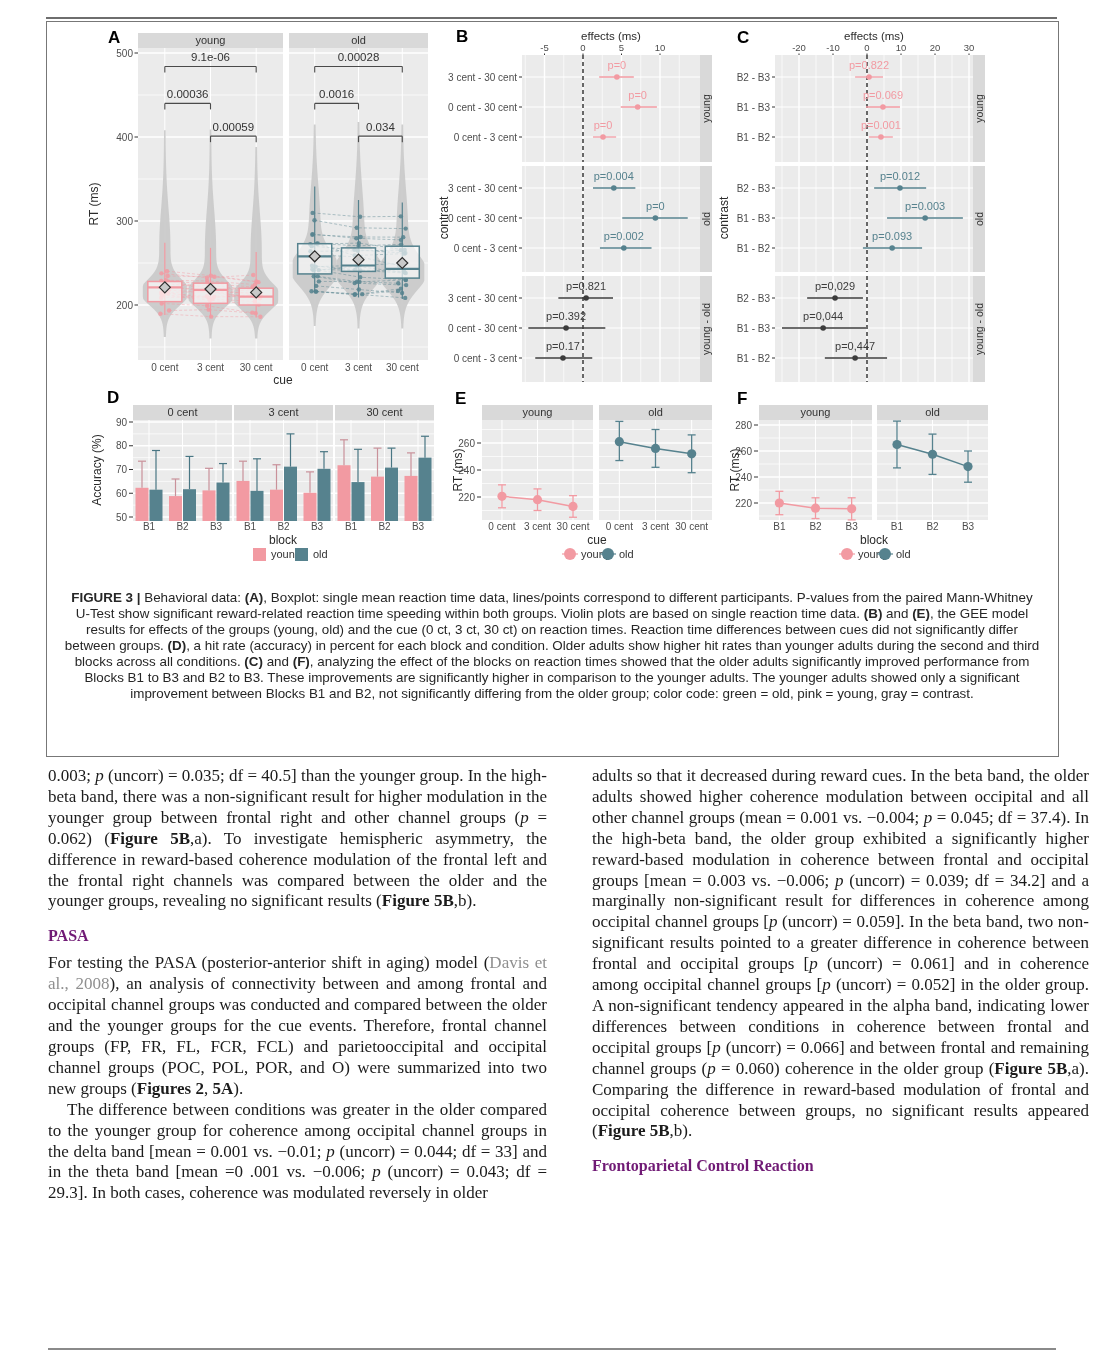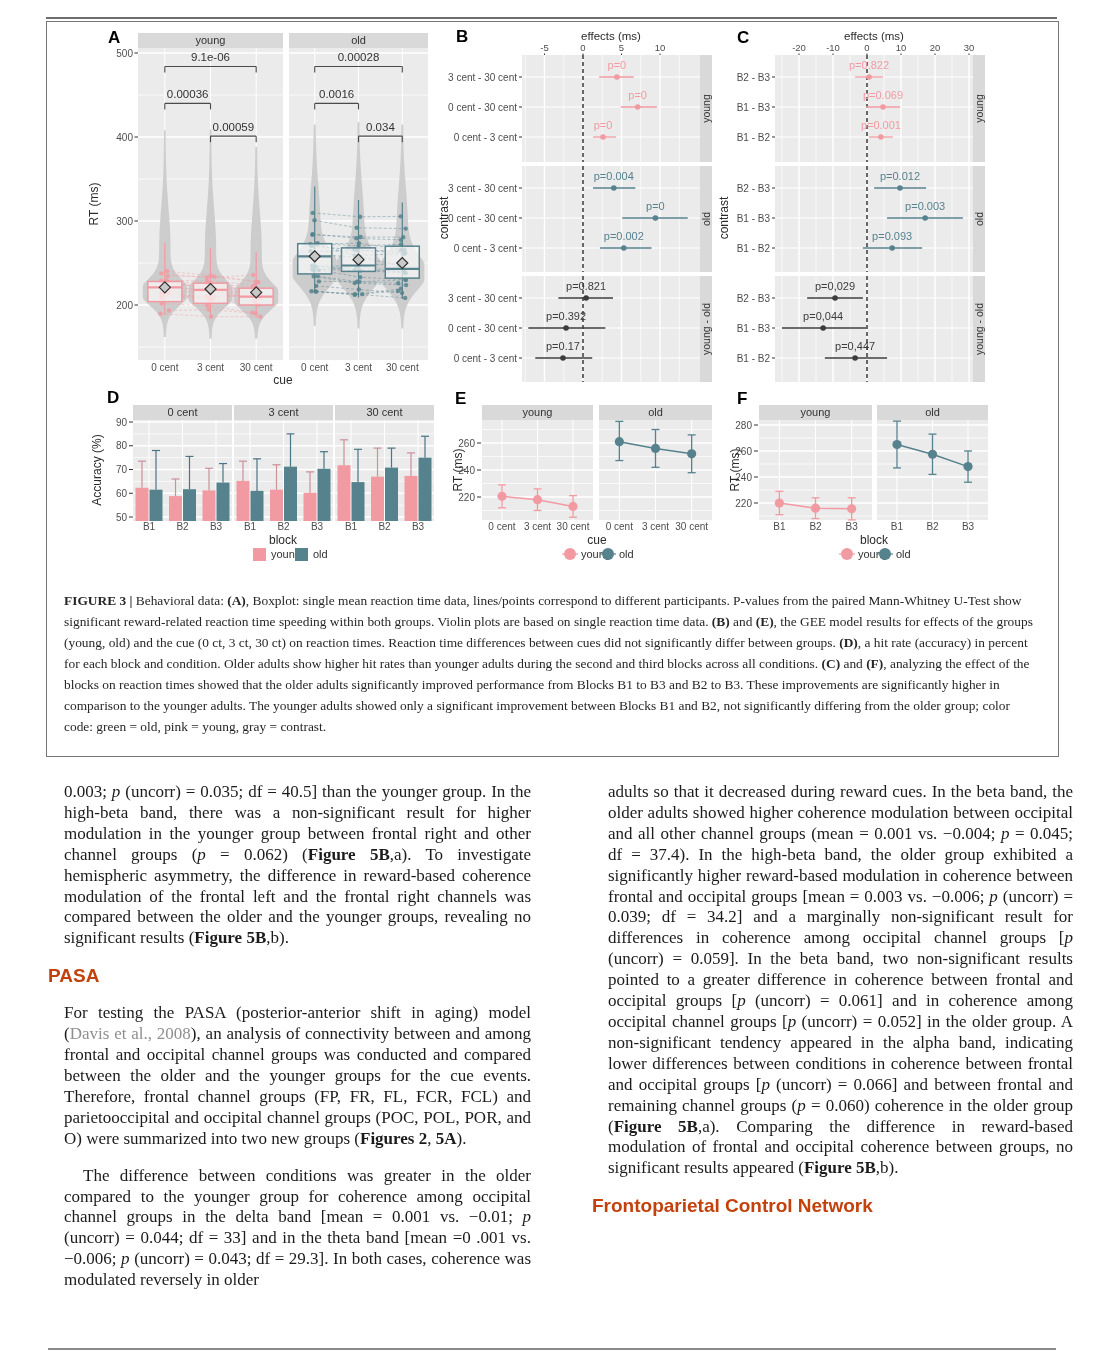--- a/index.html
+++ b/index.html
@@ -2,26 +2,26 @@
 <html><head>
 <meta charset="utf-8">
 <style>
   html,body{margin:0;padding:0;background:#fff;}
   body{width:1100px;height:1352px;position:relative;font-family:"Liberation Serif",serif;overflow:hidden;}
   .rule{position:absolute;background:#8a8a8a;}
   #top-rule{left:46px;top:17px;width:1011px;height:2px;background:#6e6e6e;}
   #bottom-rule{left:48px;top:1348px;width:1008px;height:2px;}
   #figure-box{position:absolute;left:46px;top:21px;width:1011px;height:734px;border:1px solid #777;background:#fff;}
   #fig-svg{position:absolute;left:0;top:0;}
-  .fig-caption{position:absolute;left:64px;top:590px;width:976px;font-family:Liberation Serif, serif;font-size:13.4px;line-height:21px;color:#262626;text-align:left;}
+  .fig-caption{position:absolute;left:64px;top:590px;width:976px;font-family:Liberation Sans, sans-serif;font-size:13.4px;line-height:16px;color:#262626;text-align:center;}
   .fig-caption .b{font-weight:bold;}
   .col{position:absolute;top:766px;font-size:17px;line-height:20.9px;color:#1b1b1b;}
-  .body-p{margin:16px;text-align:justify;}
+  .body-p{margin:0;text-align:justify;}
   .body-p.ind{text-indent:19px;}
-  .sec-h{font-family:Liberation Sans, sans-serif;font-size:19px;font-weight:bold;color:#c2410c;margin:13px 0 6px 0;line-height:22px;}
+  .sec-h{font-family:Liberation Serif, serif;font-size:16px;font-weight:bold;color:#701a75;margin:13px 0 6px 0;line-height:22px;}
   .i{font-style:italic;}
   .b{font-weight:bold;}
   .cite{color:#8f8f8f;}
   svg text{font-family:"Liberation Sans","DejaVu Sans",sans-serif;}
 </style>
 </head>
 <body>
 
 <div id="top-rule" class="rule"></div>
 <div id="figure-box"></div>
@@ -805,16 +805,16 @@
 <div class="fig-caption"><span class="b">FIGURE 3 | </span><span>Behavioral data: </span><span class="b">(A)</span><span>, Boxplot: single mean reaction time data, lines/points correspond to different participants. P-values from the paired Mann-Whitney U-Test show significant reward-related reaction time speeding within both groups. Violin plots are based on single reaction time data. </span><span class="b">(B)</span><span> and </span><span class="b">(E)</span><span>, the GEE model results for effects of the groups (young, old) and the cue (0 ct, 3 ct, 30 ct) on reaction times. Reaction time differences between cues did not significantly differ between groups. </span><span class="b">(D)</span><span>, a hit rate (accuracy) in percent for each block and condition. Older adults show higher hit rates than younger adults during the second and third blocks across all conditions. </span><span class="b">(C)</span><span> and </span><span class="b">(F)</span><span>, analyzing the effect of the blocks on reaction times showed that the older adults significantly improved performance from Blocks B1 to B3 and B2 to B3. These improvements are significantly higher in comparison to the younger adults. The younger adults showed only a significant improvement between Blocks B1 and B2, not significantly differing from the older group; color code: green = old, pink = young, gray = contrast.</span></div>
 
 <div class="col" id="col-left" style="left:48px;width:499px;">
     <p class="body-p"><span>0.003; </span><span class="i">p</span><span> (uncorr) = 0.035; df = 40.5] than the younger group. In the high-beta band, there was a non-significant result for higher modulation in the younger group between frontal right and other channel groups (</span><span class="i">p</span><span> = 0.062) (</span><span class="b">Figure 5B</span><span>,a). To investigate hemispheric asymmetry, the difference in reward-based coherence modulation of the frontal left and the frontal right channels was compared between the older and the younger groups, revealing no significant results (</span><span class="b">Figure 5B</span><span>,b).</span></p>
     <div class="sec-h">PASA</div>
     <p class="body-p"><span>For testing the PASA (posterior-anterior shift in aging) model (</span><span class="cite">Davis et al., 2008</span><span>), an analysis of connectivity between and among frontal and occipital channel groups was conducted and compared between the older and the younger groups for the cue events. Therefore, frontal channel groups (FP, FR, FL, FCR, FCL) and parietooccipital and occipital channel groups (POC, POL, POR, and O) were summarized into two new groups (</span><span class="b">Figures 2</span><span>, </span><span class="b">5A</span><span>).</span></p>
     <p class="body-p ind"><span>The difference between conditions was greater in the older compared to the younger group for coherence among occipital channel groups in the delta band [mean = 0.001 vs. −0.01; </span><span class="i">p</span><span> (uncorr) = 0.044; df = 33] and in the theta band [mean =0 .001 vs. −0.006; </span><span class="i">p</span><span> (uncorr) = 0.043; df = 29.3]. In both cases, coherence was modulated reversely in older</span></p>
   </div>
 <div class="col" id="col-right" style="left:592px;width:497px;">
     <p class="body-p"><span>adults so that it decreased during reward cues. In the beta band, the older adults showed higher coherence modulation between occipital and all other channel groups (mean = 0.001 vs. −0.004; </span><span class="i">p</span><span> = 0.045; df = 37.4). In the high-beta band, the older group exhibited a significantly higher reward-based modulation in coherence between frontal and occipital groups [mean = 0.003 vs. −0.006; </span><span class="i">p</span><span> (uncorr) = 0.039; df = 34.2] and a marginally non-significant result for differences in coherence among occipital channel groups [</span><span class="i">p</span><span> (uncorr) = 0.059]. In the beta band, two non-significant results pointed to a greater difference in coherence between frontal and occipital groups [</span><span class="i">p</span><span> (uncorr) = 0.061] and in coherence among occipital channel groups [</span><span class="i">p</span><span> (uncorr) = 0.052] in the older group. A non-significant tendency appeared in the alpha band, indicating lower differences between conditions in coherence between frontal and occipital groups [</span><span class="i">p</span><span> (uncorr) = 0.066] and between frontal and remaining channel groups (</span><span class="i">p</span><span> = 0.060) coherence in the older group (</span><span class="b">Figure 5B</span><span>,a). Comparing the difference in reward-based modulation of frontal and occipital coherence between groups, no significant results appeared (</span><span class="b">Figure 5B</span><span>,b).</span></p>
-    <div class="sec-h">Frontoparietal Control Network</div>
+    <div class="sec-h">Frontoparietal Control Reaction</div>
   </div>
 
 <div id="bottom-rule" class="rule"></div>
 
 </body></html>

